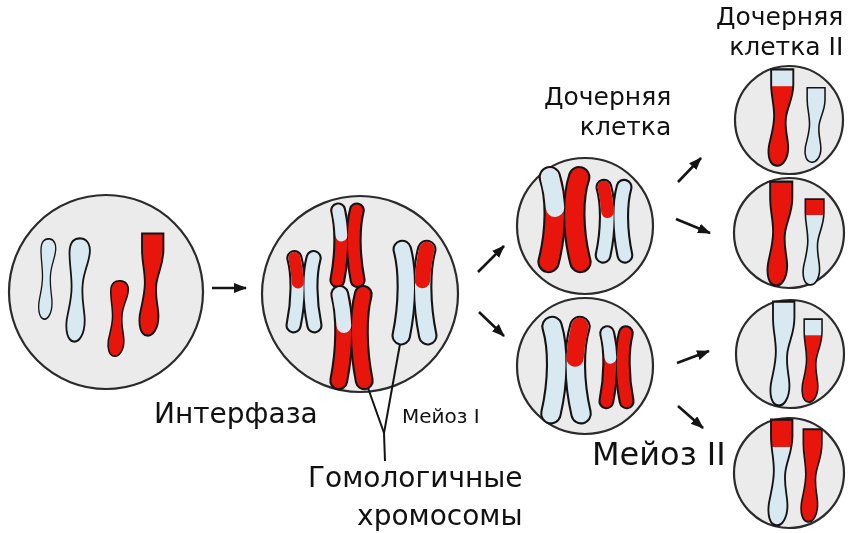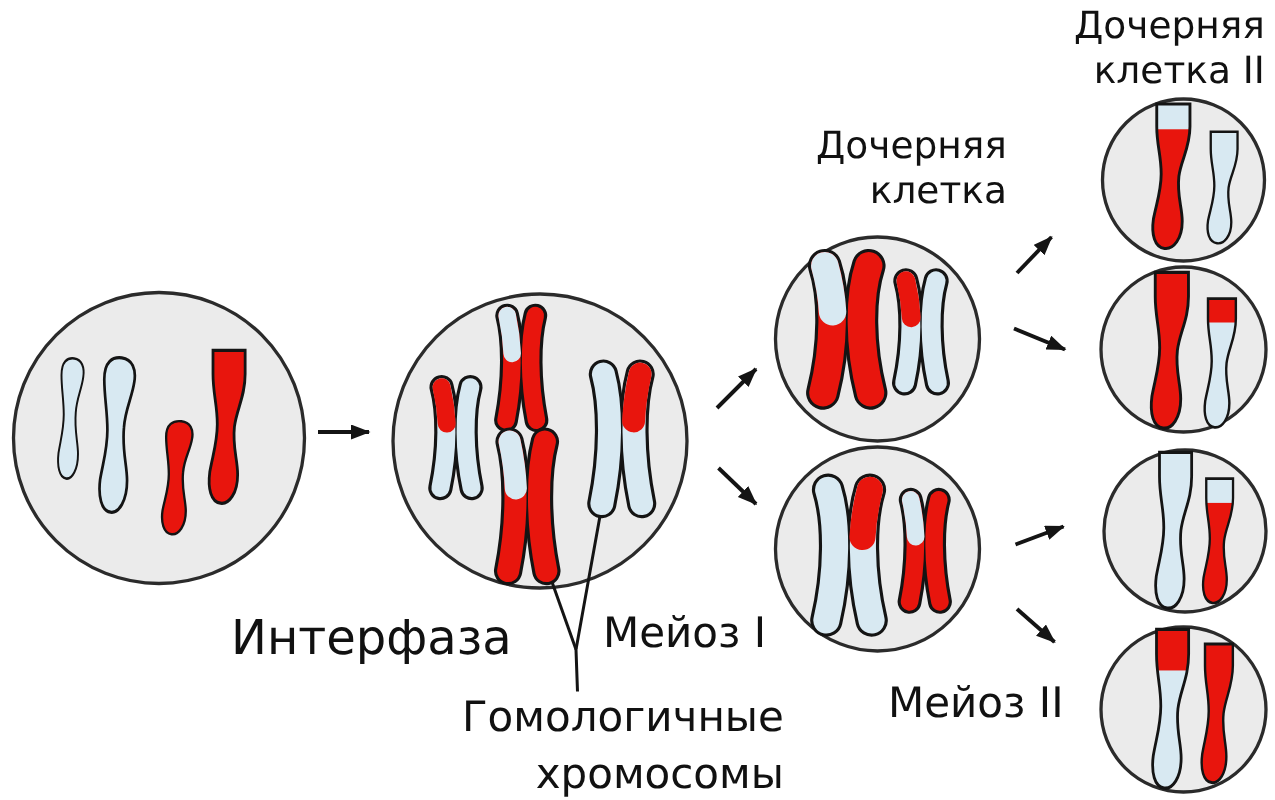--- a/index.html
+++ b/index.html
@@ -12,26 +12,26 @@
   }
   #diagram-svg{position:absolute;left:0;top:0;width:850px;height:533px;display:block;}
   .label{
     position:absolute;
     color:#111111;
     white-space:pre-line;
     line-height:1.18;
     user-select:none;
     text-align:right;
   }
-  .lbl-interphase{left:154px;top:407px;font-size:32px;}
-  .lbl-meiosis1{left:402px;top:405px;font-size:28px;}
+  .lbl-interphase{left:154px;top:397px;font-size:28px;}
+  .lbl-meiosis1{left:402px;top:405px;font-size:20px;}
   .lbl-homologous{left:308px;top:459px;font-size:28px;line-height:1.36;}
   .lbl-daughter{left:544px;top:82px;font-size:25px;line-height:1.2;}
   .lbl-daughter2{left:716px;top:2px;font-size:25px;line-height:1.2;}
-  .lbl-meiosis2{left:592px;top:452px;font-size:28px;}
+  .lbl-meiosis2{left:592px;top:436px;font-size:32px;}
 </style>
 </head>
 <body>
 
 <div class="stage">
 
   <svg id="diagram-svg" viewBox="0 0 850 533" xmlns="http://www.w3.org/2000/svg">
       <defs>
         <path id="p-tid-flat" d="M7,3 L37,3 L37,22 C37,40 29,50 27,64 C25,80 30,90 30,102 C30,117 22,126 14,125 C5,124 2,113 4,100 C7,86 11,76 11,62 C11,46 7,38 7,22 Z"></path>
         <clipPath id="cp-tid-flat">

